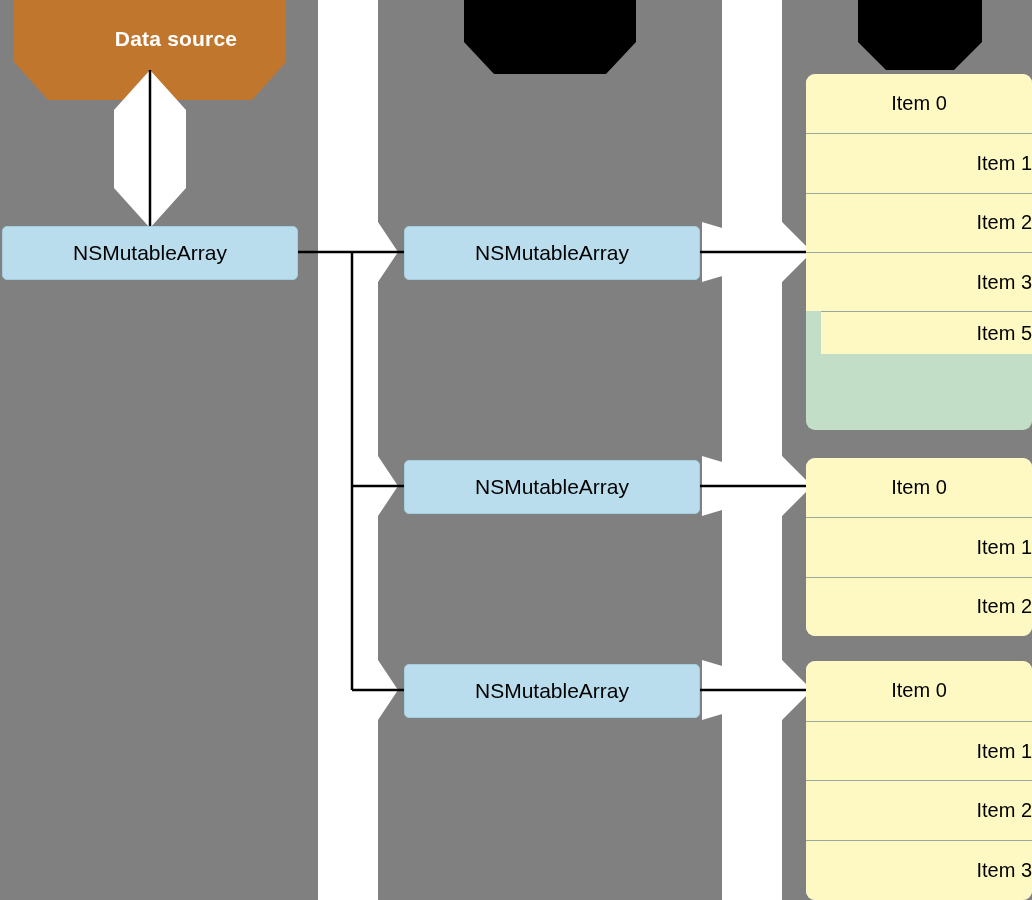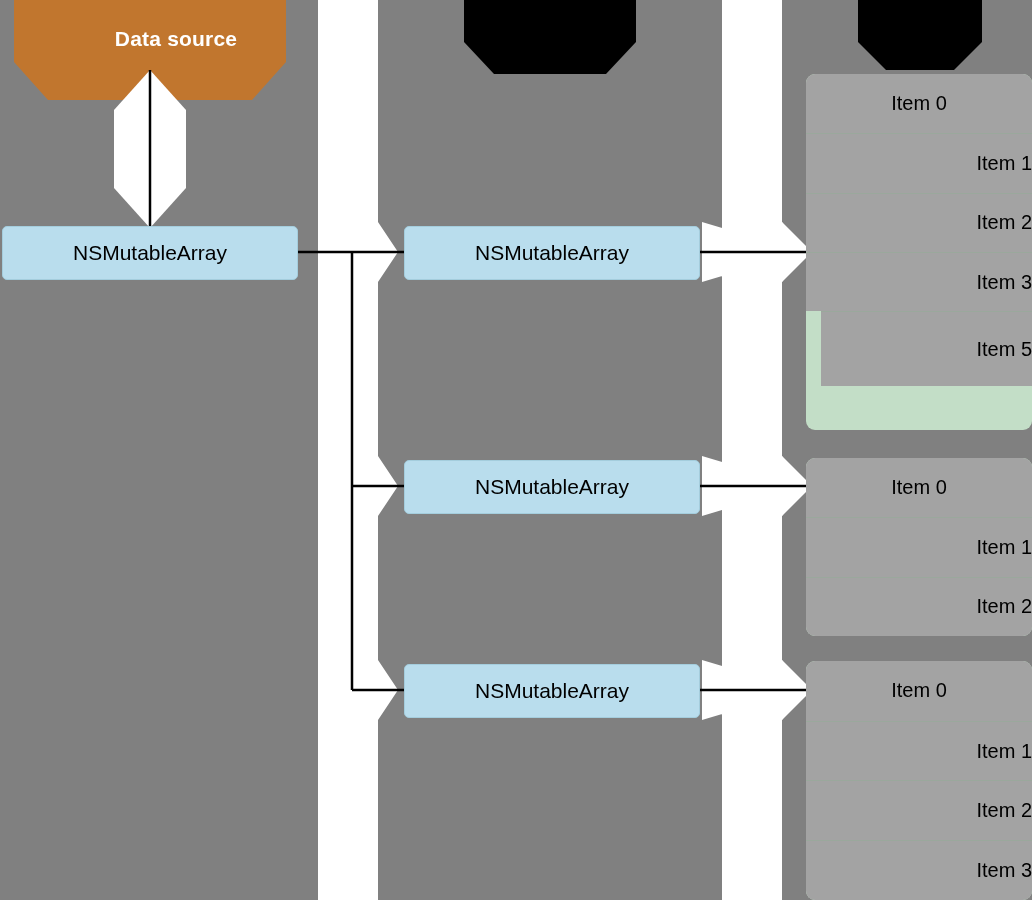--- a/index.html
+++ b/index.html
@@ -68,21 +68,21 @@
     background: #c3dec7;
     box-sizing: border-box;
   }
   .item-row {
     position: relative;
     display: flex;
     align-items: center;
     justify-content: center;
     font-size: 20px;
     color: #000000;
-    background: #a3a3a3;
+    background: #fef9c3;
     box-sizing: border-box;
     white-space: nowrap;
   }
   .item-row + .item-row {
     border-top: 1px solid #9aa89c;
     justify-content: flex-end;
   }
 </style>
 </head>
 <body>
@@ -164,21 +164,21 @@
       </div>
     <div class="item-row" style="height:59.3px;">
         <span>Item 1</span>
       </div>
     <div class="item-row" style="height:59.3px;">
         <span>Item 2</span>
       </div>
     <div class="item-row" style="height:59.3px;">
         <span>Item 3</span>
       </div>
-    <div class="item-row" style="height:75px;margin-left:15px;">
+    <div class="item-row" style="height:43px;margin-left:15px;">
         <span>Item 5</span>
       </div>
   </div>
 
   <div class="item-group" style="left:806px; top:458px; width:226px; height:178px;">
     <div class="item-row" style="height:59.3px;">
         <span>Item 0</span>
       </div>
     <div class="item-row" style="height:59.3px;">
         <span>Item 1</span>

